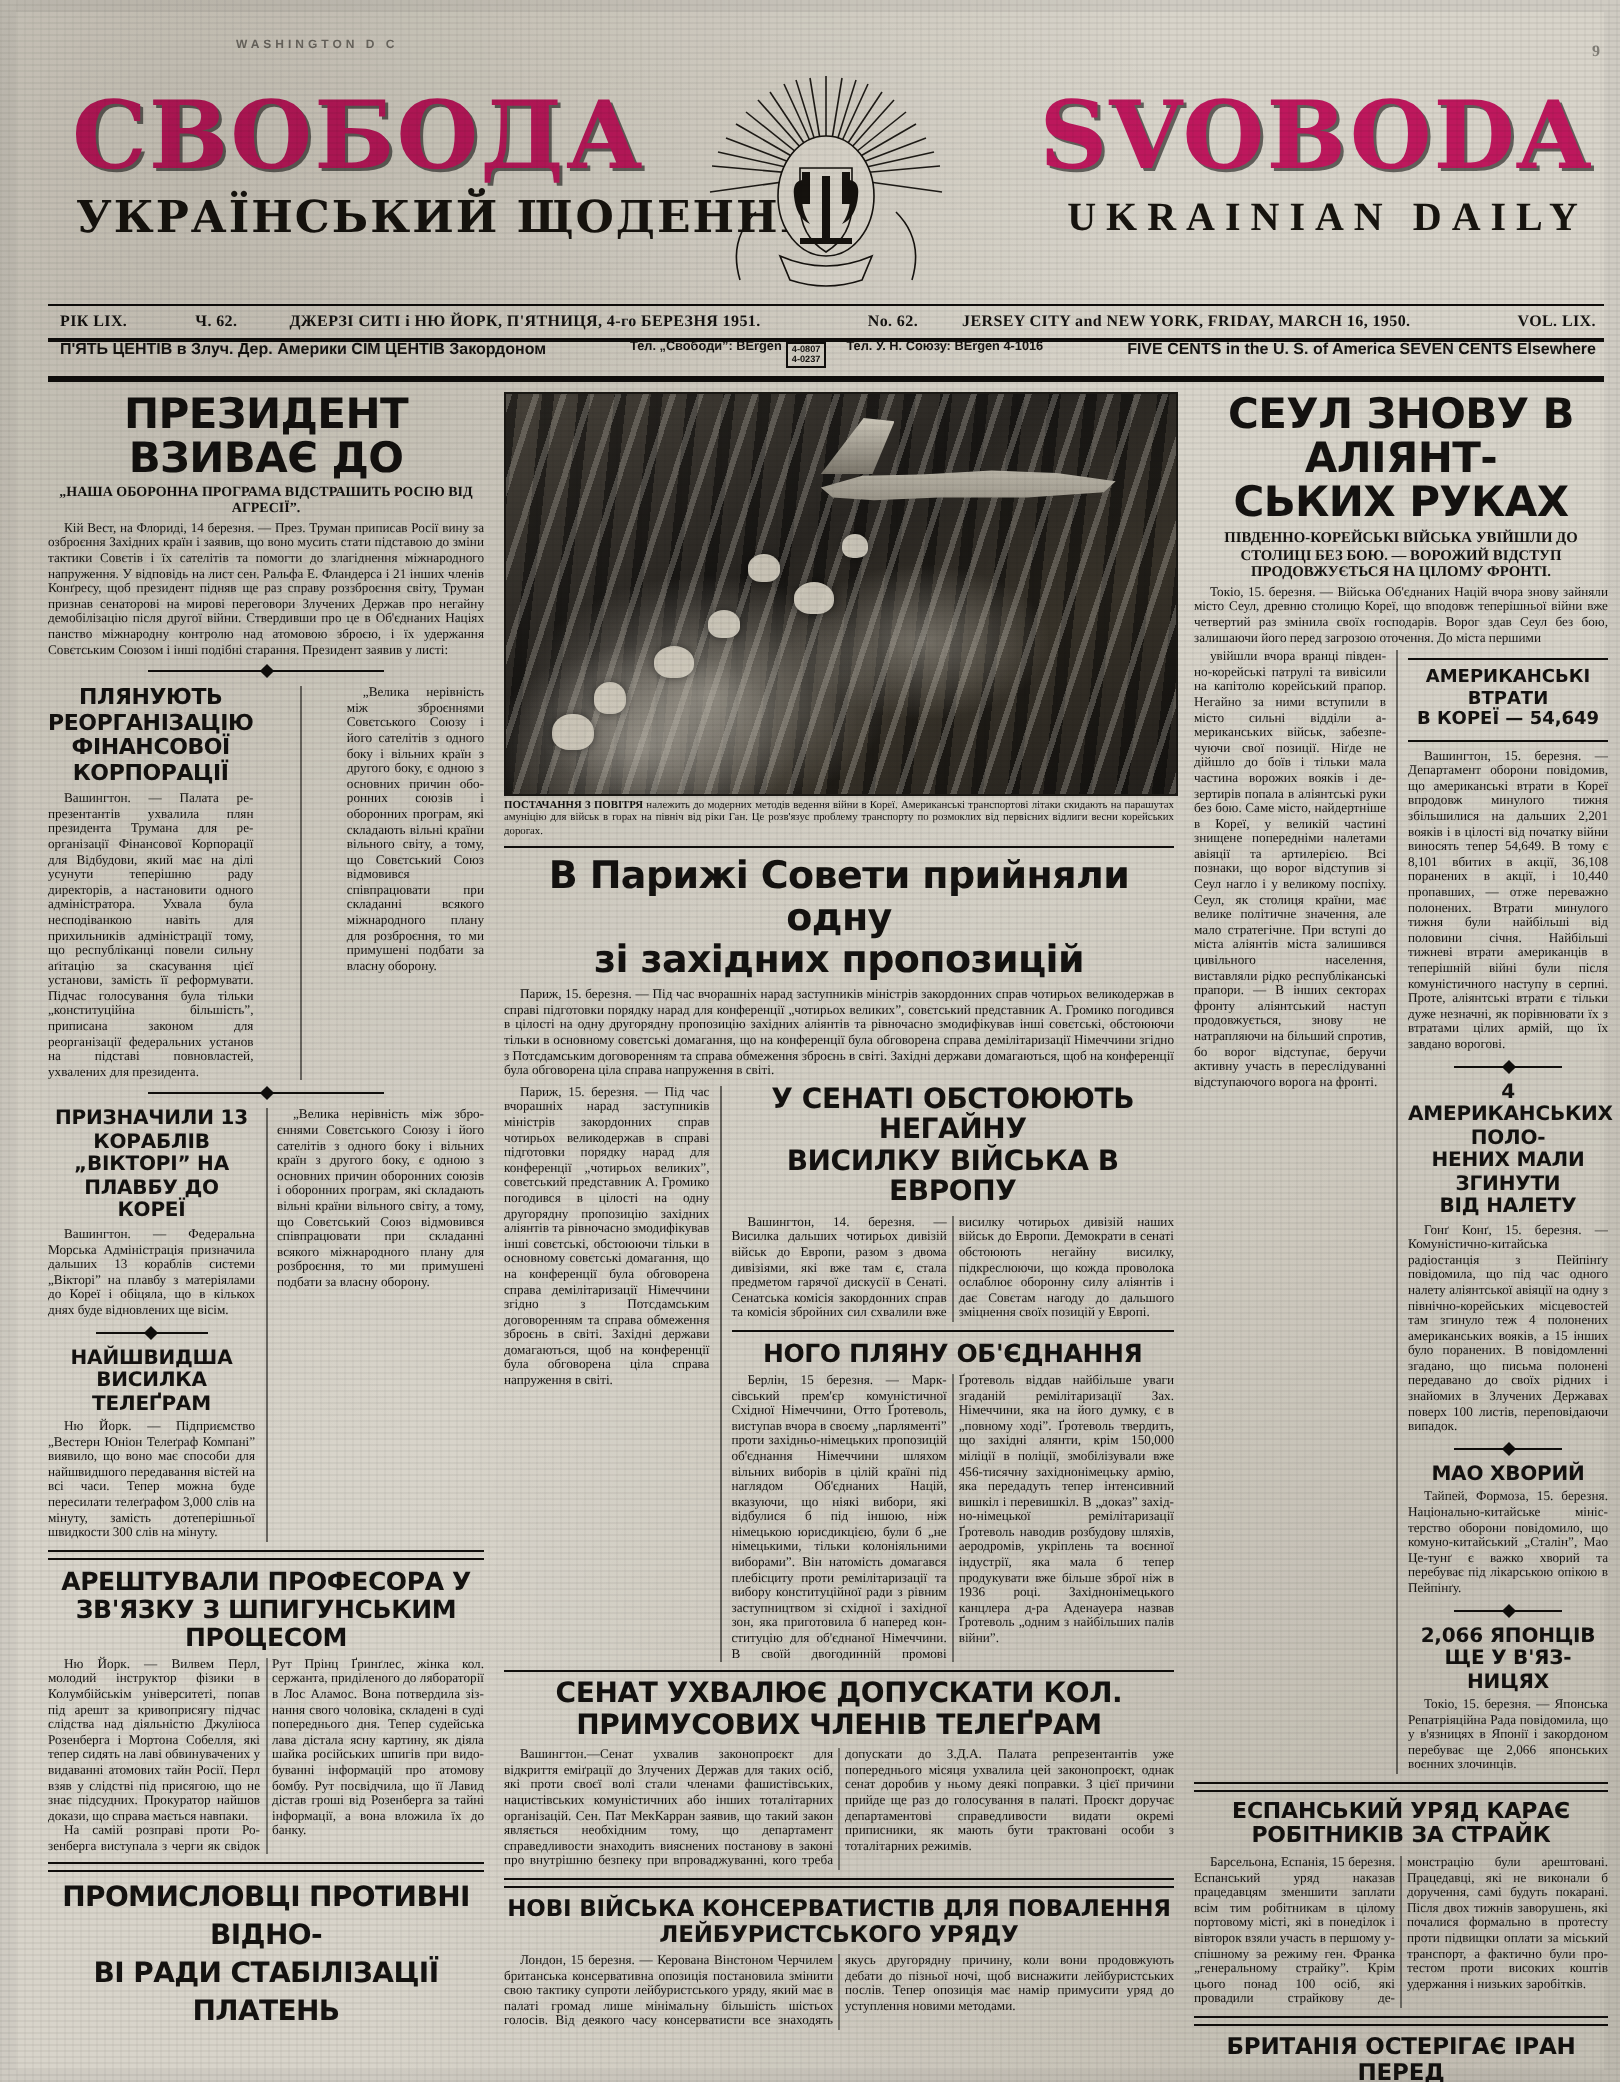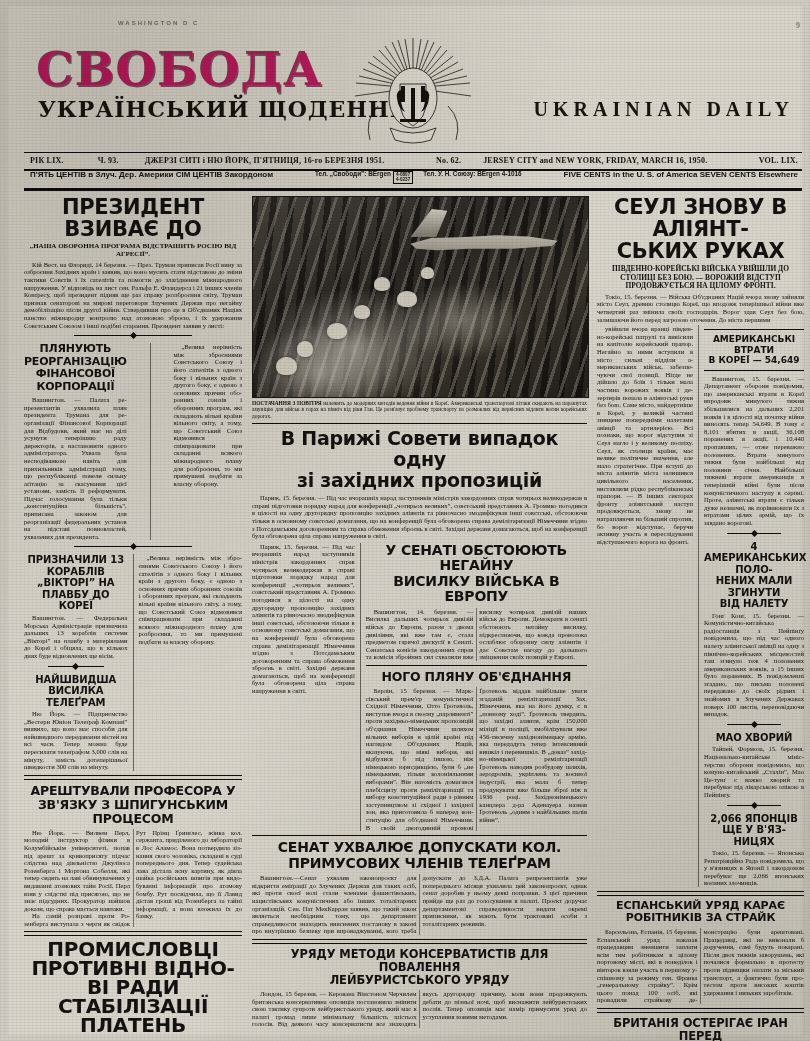--- a/index.html
+++ b/index.html
@@ -75,21 +75,21 @@
   .vrule{width:1px;background:#3a3733;margin:0 5px;opacity:.75;}
   .colL{width:218px;}
   .colC{width:335px;}
   .colR{width:207px;}
 
   
   h1.hl{
     font-family:"DejaVu Sans",sans-serif;font-weight:700;
     font-size:21px;line-height:22px;text-align:center;margin:0;letter-spacing:-.3px;
   }
-  h1.hl.sm{font-size:20px;line-height:19px;}
+  h1.hl.sm{font-size:14px;line-height:19px;}
   h2.hl2{
     font-family:"DejaVu Sans",sans-serif;font-weight:700;font-size:12.5px;line-height:14px;
     text-align:center;margin:0;letter-spacing:-.2px;
   }
   h2.hl2.cond{font-size:11px;line-height:12.5px;}
   h3.hl3{
     font-family:"DejaVu Sans",sans-serif;font-weight:700;font-size:10px;line-height:11.5px;
     text-align:center;margin:0;letter-spacing:-.1px;
   }
   .kicker{
@@ -154,20 +154,21 @@
  <div class="sheet">
   <div class="inner">
 
    <div class="toprow">
      <div class="stamp">WASHINGTON D C</div>
      <div class="pageno">9</div>
    </div>
 
    <div class="masthead">
      <div class="mh-title left">СВОБОДА</div>
+     <div class="mh-title right">SVOBODA</div>
      <div class="mh-sub left">УКРАЇНСЬКИЙ ЩОДЕННИК</div>
      <div class="mh-sub right">UKRAINIAN DAILY</div>
 
      <svg class="emblem" viewBox="0 0 150 112">
        <g stroke="#15120e" stroke-width="0.8">
 
          <g opacity="0.95">
            <line x1="75" y1="52" x2="75" y2="2"></line>
                 <line x1="75" y1="52" x2="60" y2="4"></line>
            <line x1="75" y1="52" x2="90" y2="4"></line>
@@ -208,22 +209,22 @@
          <path d="M52 92 q23 10 46 0 l-5 12 q-18 6 -36 0 z" fill="#ddd9cf"></path>
          <path d="M40 70 q-14 14 -8 34" fill="none"></path>
          <path d="M110 70 q14 14 8 34" fill="none"></path>
        </g>
      </svg>
    </div>
 
    <div class="rule h1"></div>
    <div class="dateline">
      <div class="d dl-left">РІК LIX.</div>
-     <div class="d" style="margin-left:34px">Ч. 93.</div>
-     <div class="d" style="margin-left:26px">ДЖЕРЗІ СИТІ і НЮ ЙОРК, П'ЯТНИЦЯ, 16-го БЕРЕЗНЯ 1951.</div>
+     <div class="d" style="margin-left:34px">Ч. 62.</div>
+     <div class="d" style="margin-left:26px">ДЖЕРЗІ СИТІ і НЮ ЙОРК, П'ЯТНИЦЯ, 4-го БЕРЕЗНЯ 1951.</div>
      <div class="d" style="margin-left:auto">No. 62.</div>
      <div class="d" style="margin-left:22px">JERSEY CITY and NEW YORK, FRIDAY, MARCH 16, 1950.</div>
      <div class="d" style="margin-left:auto;padding-right:4px">VOL. LIX.</div>
    </div>
    <div class="rule h2"></div>
    <div class="priceline">
      <div style="padding-left:6px">П'ЯТЬ ЦЕНТІВ в Злуч. Дер. Америки    СІМ ЦЕНТІВ Закордоном</div>
      <div style="margin-left:auto;font-size:6.4px">Тел. „Свободи”: BErgen</div>
      <div class="phone-box">4-0807<br>4-0237</div>
      <div style="margin-left:10px;font-size:6.4px">Тел. У. Н. Союзу: BErgen 4-1016</div>
@@ -311,21 +312,21 @@
          <div class="chute" style="left:13%;top:72%;width:5%;height:8%"></div>
          <div class="chute" style="left:7%;top:80%;width:6%;height:9%"></div>
          <div class="chute" style="left:50%;top:35%;width:4%;height:6%"></div>
        </div>
        <div class="caption">
          <b>ПОСТАЧАННЯ З ПОВІТРЯ</b><span> належить до модерних методів ведення війни в Кореї. Американські транспор­тові літаки скидають на парашутах амуніцію для військ в горах на північ від ріки Ган. Це роз­в'язує проблему транспорту по розмоклих від первісних відлиги весни корейських дорогах.</span>
        </div>
 
        <div class="hr-sep"></div>
 
-       <h1 class="hl" style="font-size:19px;line-height:21px">В Парижі Совети випадок одну</h1>
+       <h1 class="hl" style="font-size:19px;line-height:21px">В Парижі Совети прийняли одну</h1>
        <h1 class="hl" style="font-size:19px;line-height:21px">зі західних пропозицій</h1>
        <div class="tx" style="margin-top:3px">
          <p>Париж, 15. березня. — Під час вчорашніх нарад заступників міністрів закордонних справ чотирьох великодержав в справі підготовки порядку нарад для конференції „чотирьох вели­ких”, совєтський представник А. Громико погодився в цілості на одну другорядну пропози­цію західних аліянтів та рівночасно змодифікував інші совєтські, обстоюючи тільки в основ­ному совєтські домагання, що на конференції була обговорена справа демілітаризації Німеччини згідно з Потсдамським договоренням та справа обмеження зброєнь в світі. Західні держави домагаються, щоб на конференції була обговорена ціла справа напруження в світі.</p>
        </div>
 
        <div style="display:flex;gap:5px;margin-top:3px">
          <div style="width:104px" class="tx">
            <p>Париж, 15. березня. — Під час вчорашніх нарад заступників міністрів закордонних справ чотирьох великодержав в справі підготовки порядку нарад для конференції „чотирьох вели­ких”, совєтський представник А. Громико погодився в цілості на одну другорядну пропози­цію західних аліянтів та рівночасно змодифікував інші совєтські, обстоюючи тільки в основ­ному совєтські домагання, що на конференції була обговорена справа демілітаризації Німеччини згідно з Потсдамським договоренням та справа обмеження зброєнь в світі. Західні держави домагаються, щоб на конференції була обговорена ціла справа напруження в світі.</p>
          </div>
          <div style="width:1px;background:#3a3733;opacity:.7"></div>
@@ -346,21 +347,21 @@
        <div class="hr-sep"></div>
 
        <h2 class="hl2" style="font-size:14px;line-height:15.5px">СЕНАТ УХВАЛЮЄ ДОПУСКАТИ КОЛ.</h2>
        <h2 class="hl2" style="font-size:14px;line-height:15.5px">ПРИМУСОВИХ ЧЛЕНІВ ТЕЛЕҐРАМ</h2>
        <div class="tx two rule-gap" style="margin-top:3px">
          <p>Вашингтон.—Сенат ухвалив законопроєкт для відкриття еміґрації до Злучених Дер­жав для таких осіб, які проти своєї волі стали членами фа­шистівських, нацистівських ко­муністичних або інших тота­літарних організацій. Сен. Пат МекКарран заявив, що такий закон являється необхід­ним тому, що департамент справедливости знаходить вияс­нених постанову в законі про внутрішню безпеку при впро­ваджуванні, кого треба допускати до З.Д.А. Палата репрезентан­тів уже попереднього місяця ухвалила цей законопроєкт, однак сенат доробив у ньому деякі поправки. З цієї причини прийде ще раз до голосування в палаті. Проєкт доручає де­партаментові справедливости видати окремі приписники, як мають бути трактовані особи з тоталітарних режимів.</p>
        </div>
 
        <div class="hr-sep dbl"></div>
 
-       <h3 class="hl3" style="font-size:11.5px;line-height:13px">УРЯДУ МЕТОДИ КОНСЕРВАТИСТІВ ДЛЯ ПОВАЛЕННЯ</h3>
+       <h3 class="hl3" style="font-size:11.5px;line-height:13px">НОВІ ВІЙСЬКА КОНСЕРВАТИСТІВ ДЛЯ ПОВАЛЕННЯ</h3>
        <h3 class="hl3" style="font-size:11.5px;line-height:13px">ЛЕЙБУРИСТСЬКОГО УРЯДУ</h3>
        <div class="tx two rule-gap" style="margin-top:3px">
          <p>Лондон, 15 березня. — Керо­вана Вінстоном Черчилем британська консервативна опо­зиція постановила змінити свою тактику супроти лейбу­ристського уряду, який має в палаті громад лише мінімальну більшість шістьох голосів. Від деякого часу консерватисти все знаходять якусь другоряд­ну причину, коли вони продовжу­ють дебати до пізньої ночі, щоб виснажити лейбуристських послів. Тепер опозиція має намір примусити уряд до уступлення новими методами.</p>
        </div>
 
      </div>
 
      <div class="vrule"></div>
 
      <div class="col colR">

